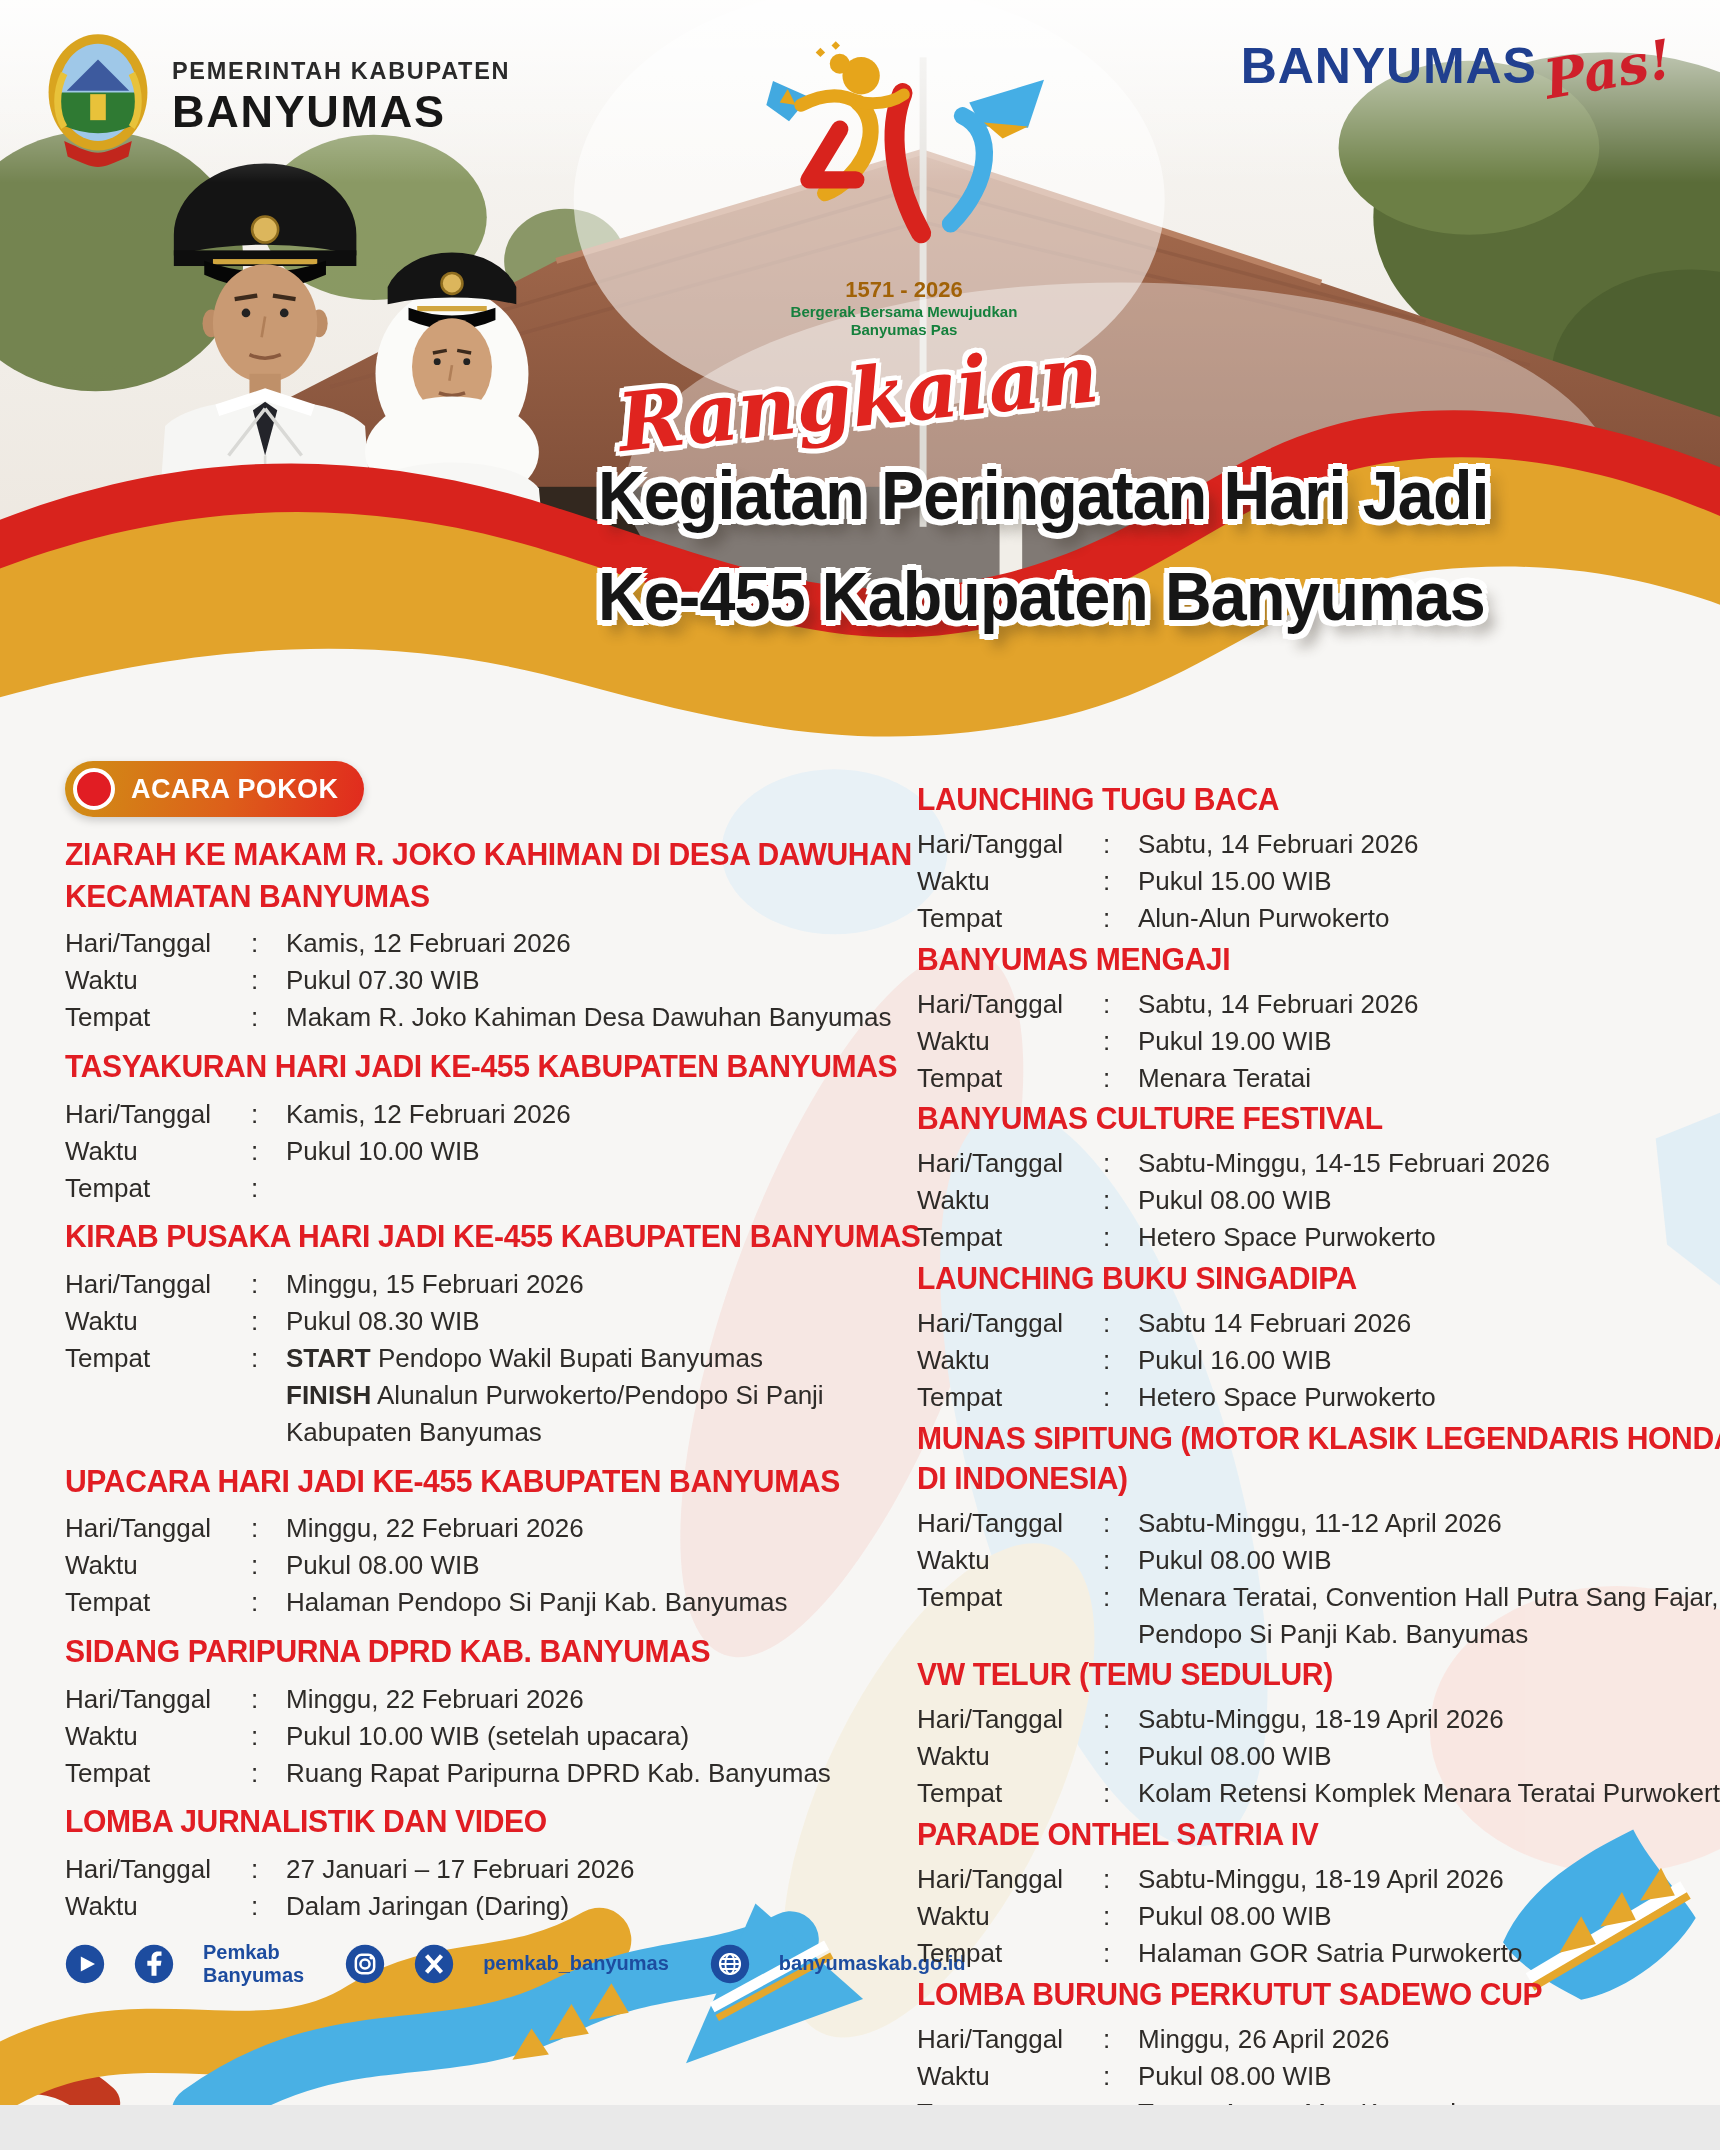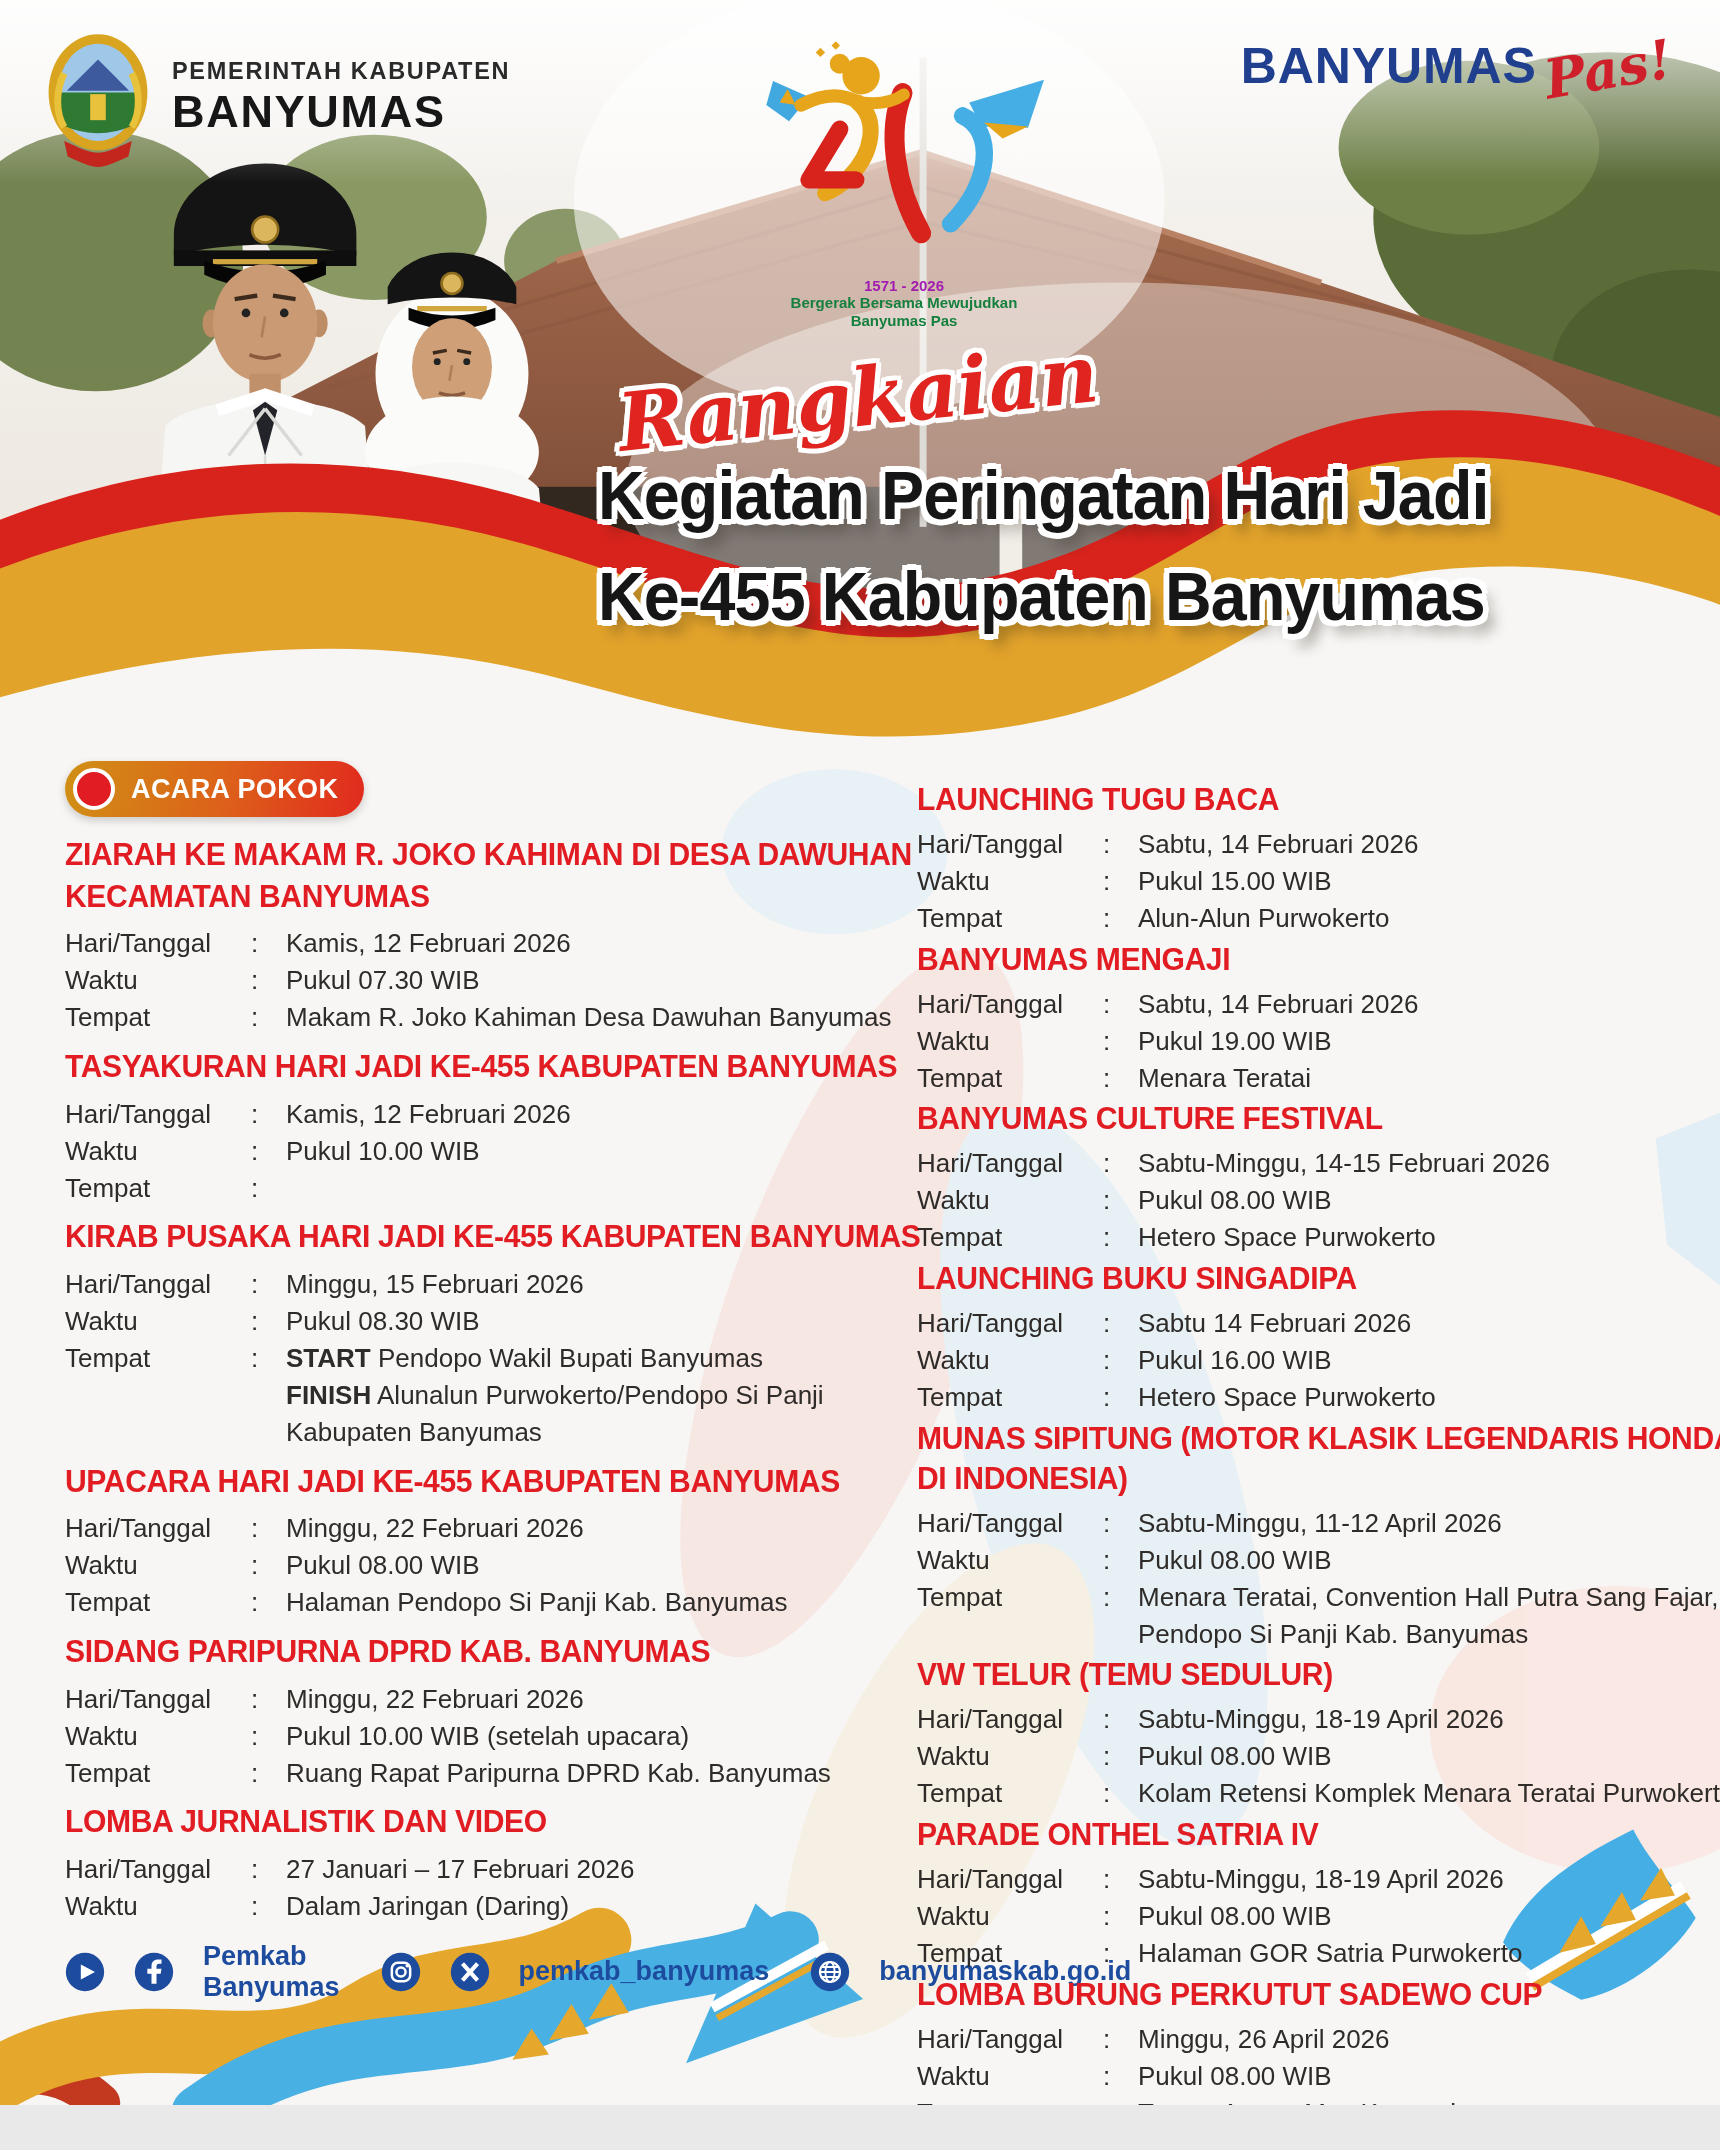--- a/index.html
+++ b/index.html
@@ -5,21 +5,21 @@
   html,body{margin:0;padding:0;background:#e9e9e9;}
   .poster{position:relative;width:1721px;height:2105px;overflow:hidden;background:#f7f6f4;
           font-family:"Liberation Sans",sans-serif;}
   
   .hero{position:absolute;left:0;top:0;width:1721px;height:765px;}
   .scene{position:absolute;left:0;top:0;width:100%;height:100%;}
   .gov-logo{position:absolute;left:45px;top:29.5px;display:flex;align-items:center;gap:21px;z-index:6;}
   .gov-text .l1{font-size:23.5px;font-weight:bold;color:#2a2a2a;letter-spacing:1.7px;}
   .gov-text .l2{font-size:45px;font-weight:bold;color:#171717;letter-spacing:1.7px;margin-top:1.7px;}
   .logo455{position:absolute;left:720px;top:14px;width:368px;text-align:center;z-index:6;}
-  .logo455 .years{font-size:15px;font-weight:bold;color:#a21caf;margin-top:1.7px;}
+  .logo455 .years{font-size:22px;font-weight:bold;color:#a16207;margin-top:1.7px;}
   .logo455 .tag{font-size:15px;font-weight:bold;color:#15803d;line-height:1.22;}
   .brand{position:absolute;right:49px;top:37px;z-index:6;display:flex;align-items:flex-start;}
   .brand .name{font-size:50px;font-weight:bold;color:#203f8f;letter-spacing:0.9px;}
   .brand .pas{font-family:"DejaVu Serif",serif;font-style:italic;font-weight:bold;font-size:54px;
               color:#cf1f2a;transform:rotate(-10deg);display:inline-block;margin-left:7px;}
   .hero-title{position:absolute;left:598px;top:351px;z-index:7;}
   .script{font-family:"DejaVu Serif",serif;font-style:italic;font-weight:bold;font-size:80px;color:#e0241f;
           display:inline-block;transform:rotate(-6deg);margin-left:19px;
           text-shadow:-4.3px -4.3px 0 #fff,4.3px -4.3px 0 #fff,-4.3px 4.3px 0 #fff,4.3px 4.3px 0 #fff,0 -5.2px 0 #fff,0 5.2px 0 #fff,-5.2px 0 0 #fff,5.2px 0 0 #fff;}
   .title-line{font-size:68px;font-weight:bold;color:#161616;letter-spacing:-0.9px;line-height:101px;
@@ -40,21 +40,21 @@
   .event{margin-bottom:8.7px;}
   .event-title{color:#e11d23;font-size:32px;font-weight:bold;line-height:42px;margin:0 0 8.7px;
          letter-spacing:-0.4px;transform:scaleX(.94);transform-origin:left;white-space:nowrap;}
   .col-right .event-title{line-height:40px;margin-bottom:7px;}
   .col-right .event{margin-bottom:1.7px;}
   .row{display:grid;grid-template-columns:186px 35px 1fr;font-size:26px;line-height:37px;color:#2e2b28;}
   .row .lab{white-space:nowrap;}
   .row .val div{white-space:nowrap;}
   .row .val b{font-weight:bold;}
   .social{display:flex;align-items:center;gap:29px;margin-top:15.6px;color:#1d4c9f;
-          font-size:27px;font-weight:bold;}
+          font-size:20px;font-weight:bold;}
   .social .txt{margin-right:12px;}
   .sicon{width:40px;height:40px;flex:none;display:block;}
   .deco{position:absolute;z-index:3;pointer-events:none;}
 </style>
 </head>
 <body>
 
 <div class="poster">
 
   <div class="hero">

